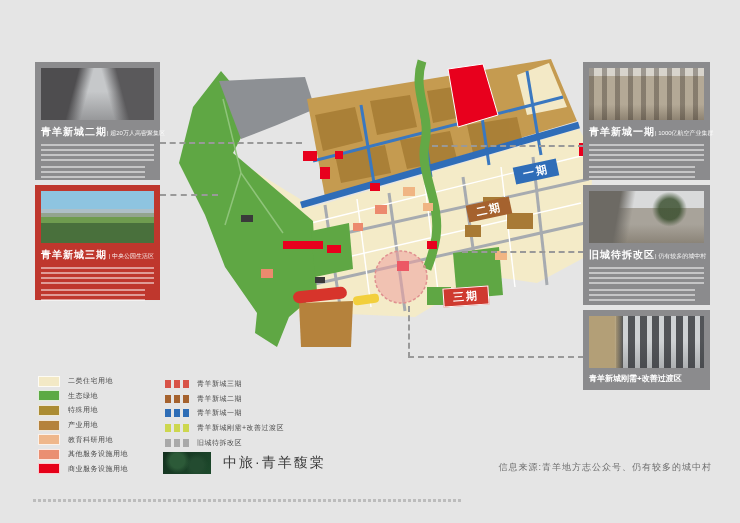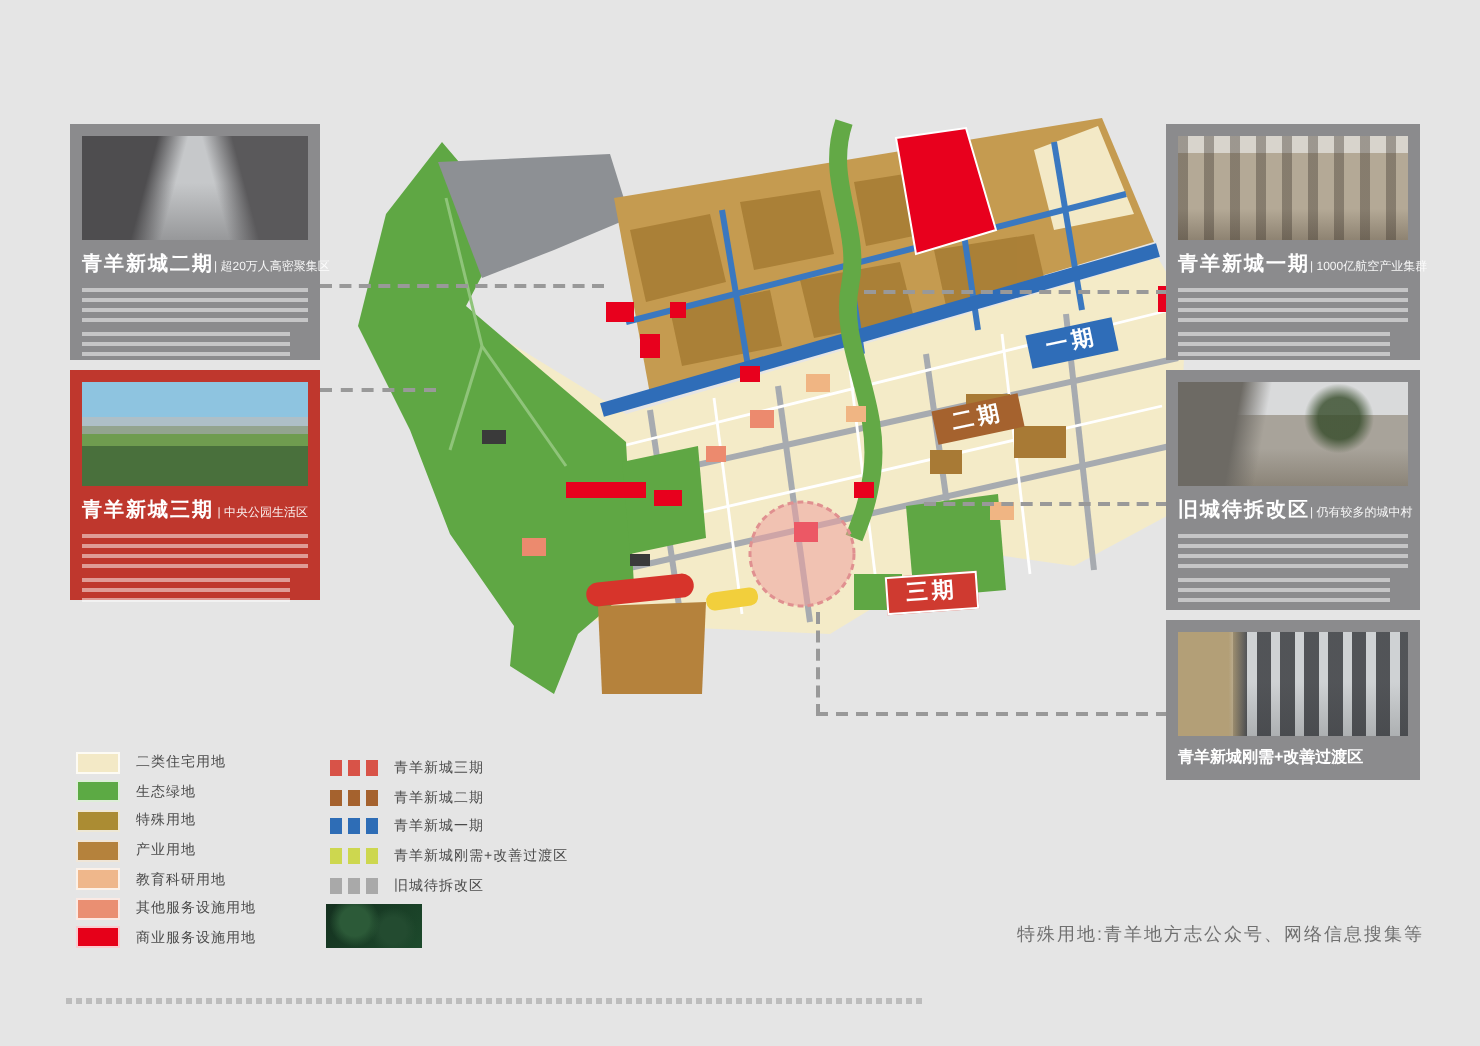--- a/index.html
+++ b/index.html
@@ -306,18 +306,19 @@
         <span class="ltext">青羊新城刚需+改善过渡区</span>
       </div>
       <div class="li">
         <span class="sw dash" style="background: repeating-linear-gradient(90deg, rgb(169, 169, 169) 0px, rgb(169, 169, 169) 6px, rgba(0, 0, 0, 0) 6px, rgba(0, 0, 0, 0) 9px);"></span>
         <span class="ltext">旧城待拆改区</span>
       </div>
     </div>
 
   <div class="brand">
     <div class="brand-thumb"></div>
-  </div>
-
-  <div class="source-note">特殊用地:青羊地方志公众号、网络信息搜集等</div>
+    <div class="brand-text">中旅·青羊馥棠</div>
+  </div>
+
+  <div class="source-note">信息来源:青羊地方志公众号、仍有较多的城中村</div>
   <div class="micro-line"></div>
 
 </div>
 
 </body></html>

